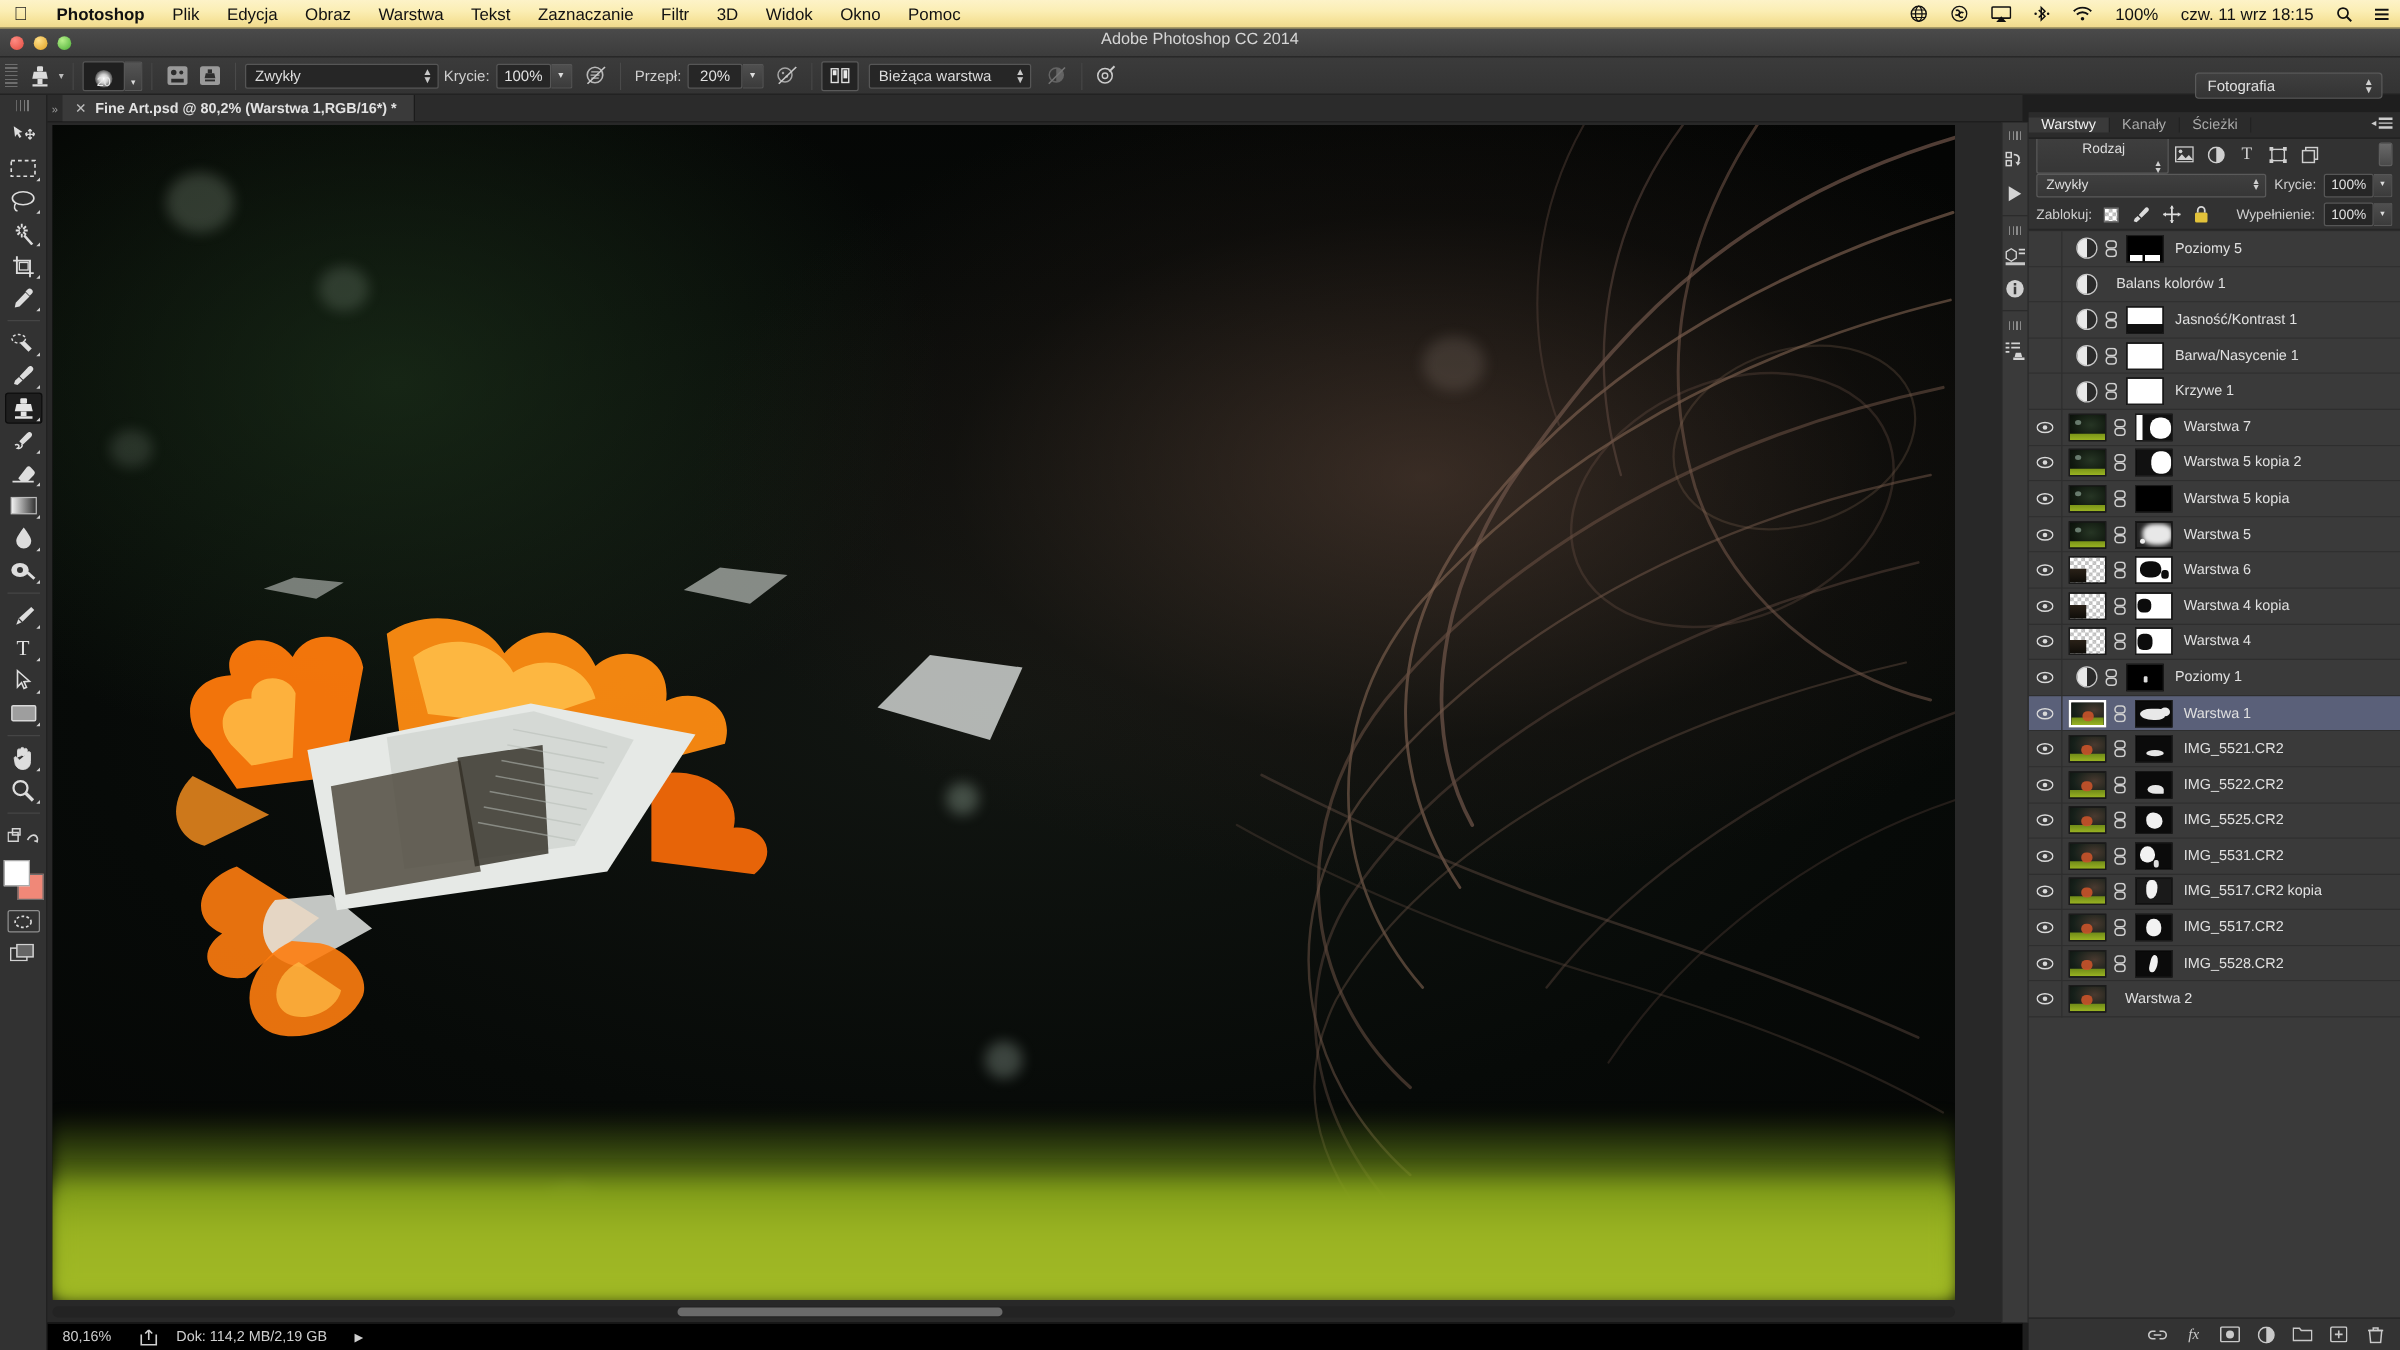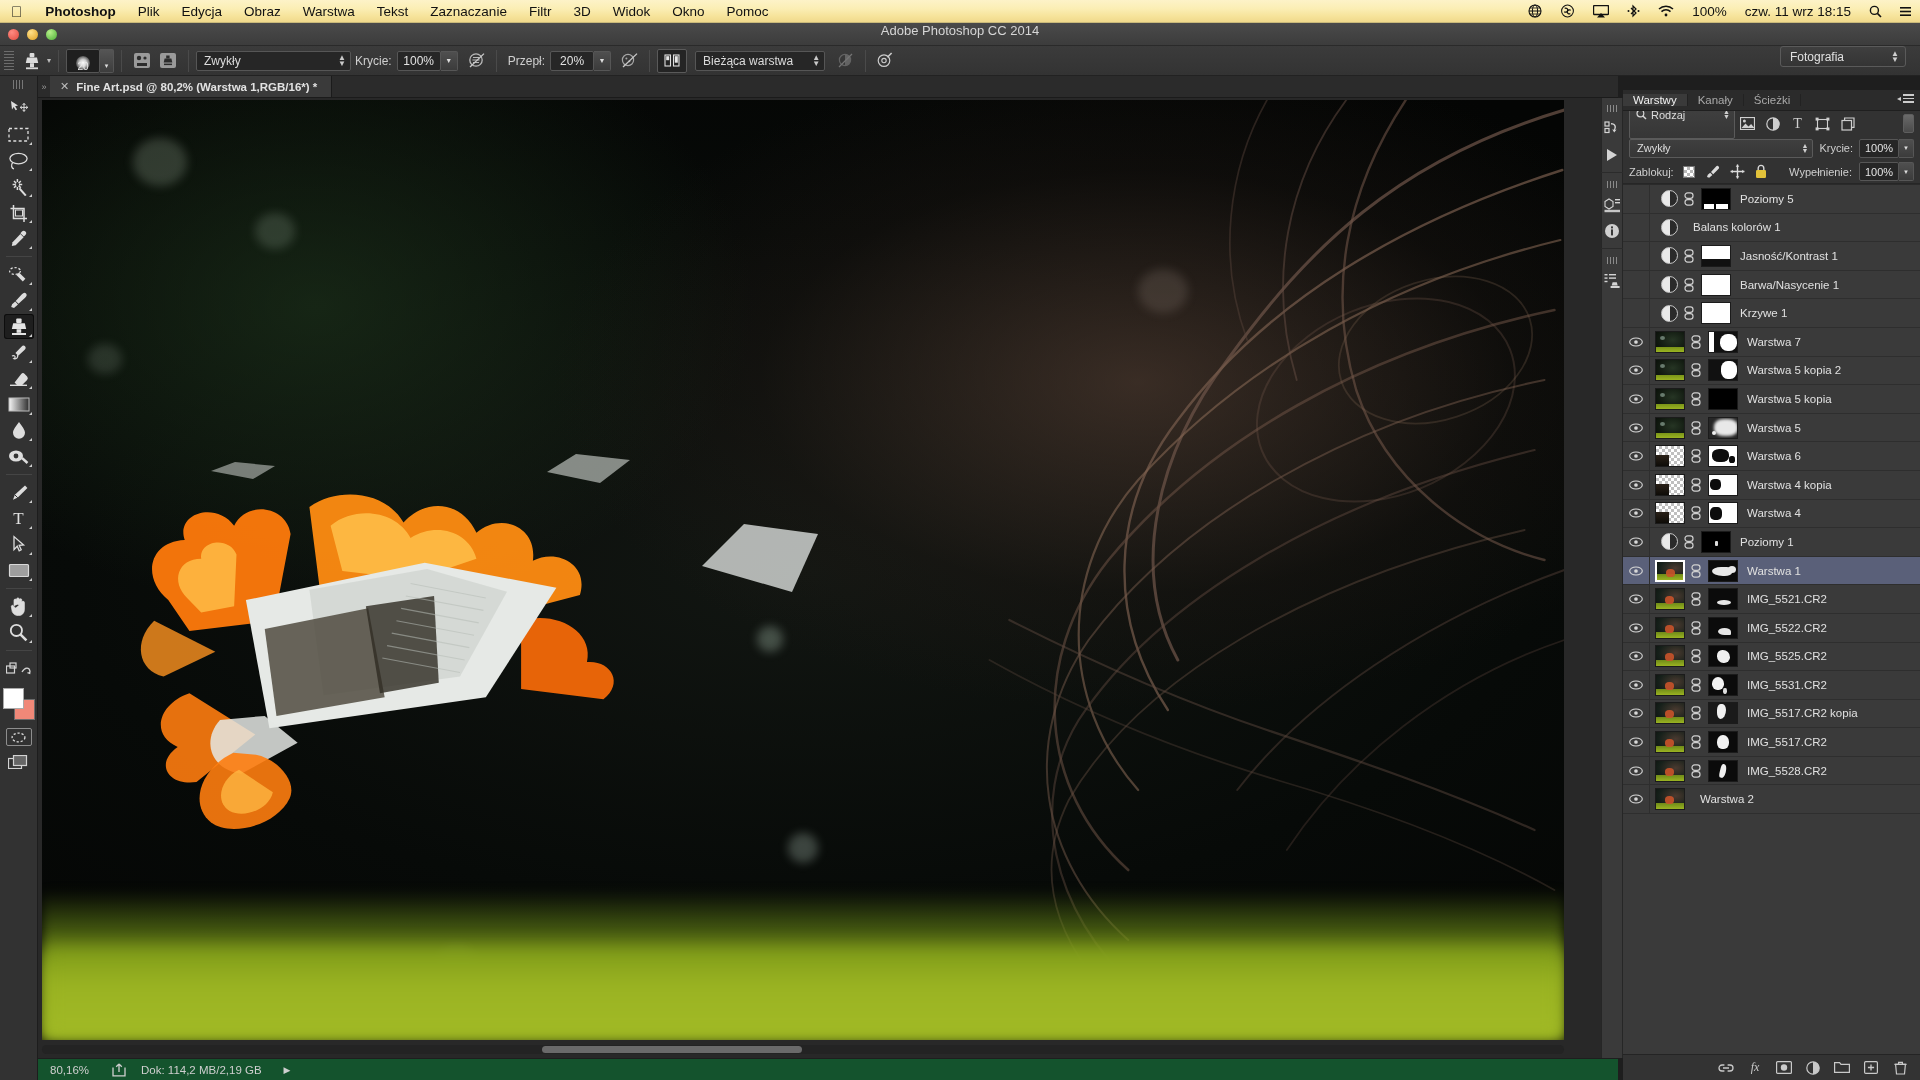--- a/index.html
+++ b/index.html
@@ -70,21 +70,21 @@
     display:flex;align-items:center;padding:0 4px 0 7px;color:#dcdcdc;font-size:12px;gap:6px;
   }
   .selbox .spin{font-size:8px;color:#c9c9c9;line-height:6px;margin-left:auto;padding-left:6px;}
   .lbl{color:#cfcfcf;font-size:12px;margin:0 5px 0 4px;white-space:nowrap;}
   .numfield{height:20px;min-width:44px;background:#262626;border:1px solid #565656;border-radius:2px;
     display:flex;align-items:center;justify-content:center;color:#e2e2e2;font-size:12px;padding:0 5px;}
   .ddarrow{height:20px;width:17px;background:linear-gradient(180deg,#4f4f4f,#3b3b3b);border:1px solid #565656;
     border-left:none;border-radius:0 2px 2px 0;display:flex;align-items:center;justify-content:center;font-size:7px;color:#ddd;}
   .togbox{width:30px;height:24px;background:#242424;border:1px solid #5a5a5a;border-radius:2px;display:flex;align-items:center;justify-content:center;}
   .ws-select{
-    position:absolute;right:14px;top:0;height:21px;width:126px;
+    position:absolute;right:14px;top:12px;height:21px;width:150px;
     background:linear-gradient(180deg,#3f3f3f,#343434);border:1px solid #5a5a5a;border-radius:3px;
     display:flex;align-items:center;padding:0 6px 0 9px;color:#e0e0e0;font-size:12px;
   }
   .ws-select .spin{margin-left:auto;font-size:8px;line-height:6px;color:#cfcfcf;}
 
   
   .toolbar{
     position:absolute;left:0;top:76px;width:38px;height:1004px;
     background:#323232;border-right:1px solid #1d1d1d;
     display:flex;flex-direction:column;align-items:center;padding-top:4px;
@@ -150,21 +150,21 @@
     background:linear-gradient(180deg,#7d9a18 0%,#9ab322 40%,#a2ba26 100%);
     filter:blur(9px);
   }
   .hairwrap{position:absolute;right:0;top:0;width:56%;height:100%;opacity:.92;}
   .bokeh{position:absolute;border-radius:50%;filter:blur(5px);}
   .paper{position:absolute;}
 
   
   .statusbar{
     position:absolute;left:38px;bottom:0;width:1580px;height:22px;
-    background:#14532d;border-top:1px solid #1e1e1e;display:flex;align-items:center;
+    background:#000000;border-top:1px solid #1e1e1e;display:flex;align-items:center;
     color:#cfcfcf;font-size:11.5px;padding-left:12px;gap:0;
   }
   .statusbar .z{min-width:58px;}
   .statusbar .shareico{margin:0 14px 0 4px;display:flex;align-items:center;color:#d0d0d0;}
   .statusbar .doc{margin-right:22px;}
   .statusbar .ply{font-size:9px;color:#cfcfcf;}
 
   
   .rail{
     position:absolute;right:297px;top:98px;width:22px;height:960px;
@@ -183,21 +183,21 @@
   .panel-tabs{height:21px;background:#2b2b2b;display:flex;align-items:center;position:relative;border-bottom:1px solid #1f1f1f;}
   .ptab{display:flex;align-items:center;padding:0 10px;font-size:11.5px;color:#a9a9a9;border-right:1px solid #222;}
   .ptab.active{background:#3a3a3a;color:#f0f0f0;}
   .pmenu{position:absolute;right:6px;top:4px;display:flex;align-items:center;gap:2px;color:#cdcdcd;font-size:9px;}
   .pmenu .bars{display:flex;flex-direction:column;gap:2px;}
   .pmenu .bars i{display:block;width:11px;height:1.5px;background:#cdcdcd;}
 
   .filtrow{height:25px;display:flex;align-items:center;padding:0 6px;gap:0;background:#323232;}
   .kindsel{
     width:106px;height:31px;background:linear-gradient(180deg,#3f3f3f,#363636);border:1px solid #5a5a5a;border-radius:2px;
-    display:flex;padding:0 4px 0 6px;font-size:11px;color:#dcdcdc;gap:4px;
+    display:flex;align-items:center;padding:0 4px 0 6px;font-size:11px;color:#dcdcdc;gap:4px;flex-direction:column;
   }
   .kindsel .spin{margin-left:auto;font-size:7px;line-height:5px;color:#cfcfcf;}
   .ftico{width:25px;height:22px;display:flex;align-items:center;justify-content:center;color:#cfcfcf;}
   .powersw{width:11px;height:19px;margin-left:auto;background:linear-gradient(180deg,#6a6a6a,#4a4a4a);border:1px solid #5e5e5e;border-radius:2px;}
 
   .blendrow{height:24px;display:flex;align-items:center;padding:0 6px;gap:6px;}
   .blendsel{
     flex:1;height:19px;background:linear-gradient(180deg,#3f3f3f,#363636);border:1px solid #5a5a5a;border-radius:2px;
     display:flex;align-items:center;padding:0 4px 0 7px;font-size:11px;color:#dcdcdc;
   }

